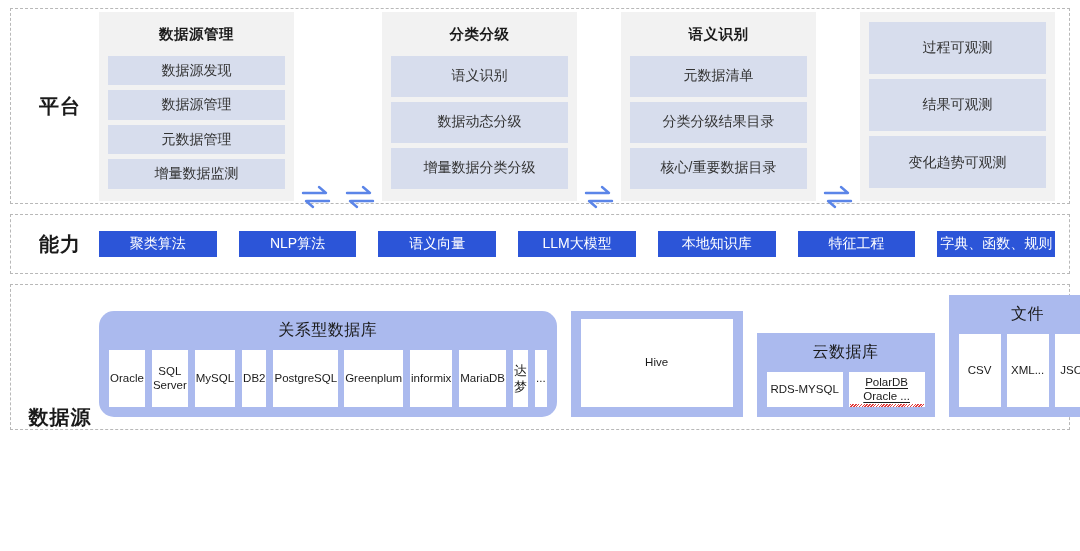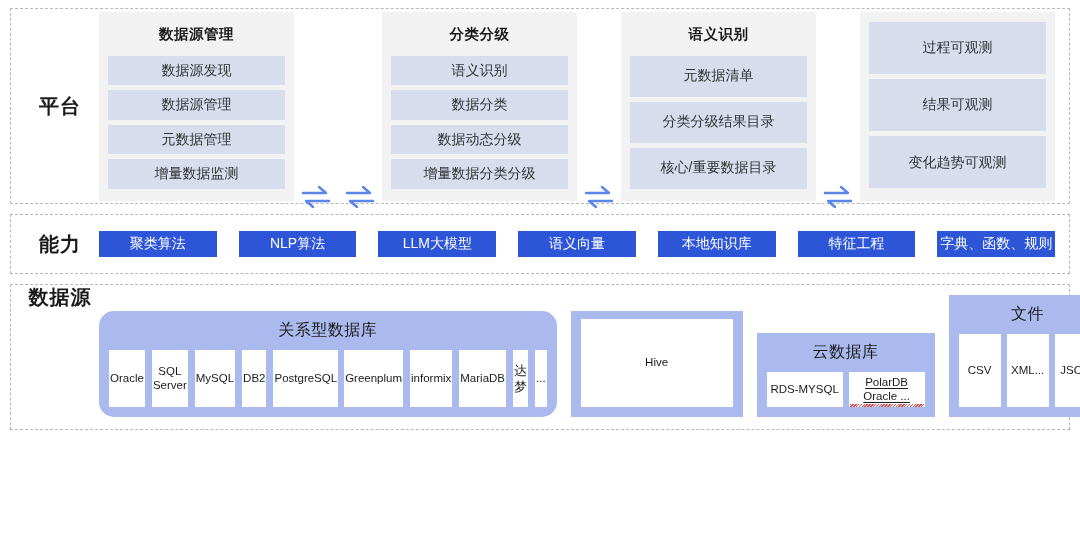--- a/index.html
+++ b/index.html
@@ -134,21 +134,21 @@
   .ds-strip {
     flex: 1 1 auto;
     display: flex;
     gap: 14px;
     padding: 12px 0 12px 4px;
     align-items: flex-end;
   }
   .ds-label-wrap {
     flex: 0 0 70px;
     display: flex;
-    align-items: flex-start;
+    align-items: flex-end;
     justify-content: center;
   }
   .ds-card {
     background: #abbaee;
     padding: 8px 10px 10px 10px;
     display: flex;
     flex-direction: column;
     gap: 6px;
   }
   .ds-card.relational { flex: 0 0 440px; height: 106px; border-radius: 15px; }
@@ -236,21 +236,20 @@
       <div class="exchange">
         <svg width="30" height="26" viewBox="0 0 30 26" fill="none" aria-hidden="true">
           <path d="M2 9 H24 M18 3 L25 9" stroke="#5b85e8" stroke-width="2.4" stroke-linecap="round" stroke-linejoin="round" fill="none"></path>
           <path d="M28 17 H6 M12 23 L5 17" stroke="#5b85e8" stroke-width="2.4" stroke-linecap="round" stroke-linejoin="round" fill="none"></path>
         </svg>
       </div>
 
       <div class="pcard">
         <div class="pcard-title">分类分级</div>
         <div class="pcard-item">语义识别</div>
-        <div class="pcard-item">数据分类</div>
         <div class="pcard-item">数据动态分级</div>
         <div class="pcard-item">增量数据分类分级</div>
       </div>
 
       <div class="exchange">
         <svg width="30" height="26" viewBox="0 0 30 26" fill="none" aria-hidden="true">
           <path d="M2 9 H24 M18 3 L25 9" stroke="#5b85e8" stroke-width="2.4" stroke-linecap="round" stroke-linejoin="round" fill="none"></path>
           <path d="M28 17 H6 M12 23 L5 17" stroke="#5b85e8" stroke-width="2.4" stroke-linecap="round" stroke-linejoin="round" fill="none"></path>
         </svg>
       </div>
@@ -276,22 +275,22 @@
       </div>
 
     </div>
   </div>
 
   <div class="section cap-section">
     <div class="row-label">能力</div>
     <div class="cap-strip">
       <div class="cap-chip">聚类算法</div>
       <div class="cap-chip">NLP算法</div>
+      <div class="cap-chip">语义向量</div>
       <div class="cap-chip">LLM大模型</div>
-      <div class="cap-chip">语义向量</div>
       <div class="cap-chip">本地知识库</div>
       <div class="cap-chip">特征工程</div>
       <div class="cap-chip">字典、函数、规则</div>
     </div>
   </div>
 
   <div class="section ds-section">
     <div class="ds-label-wrap">
       <div class="row-label">数据源</div>
     </div>

